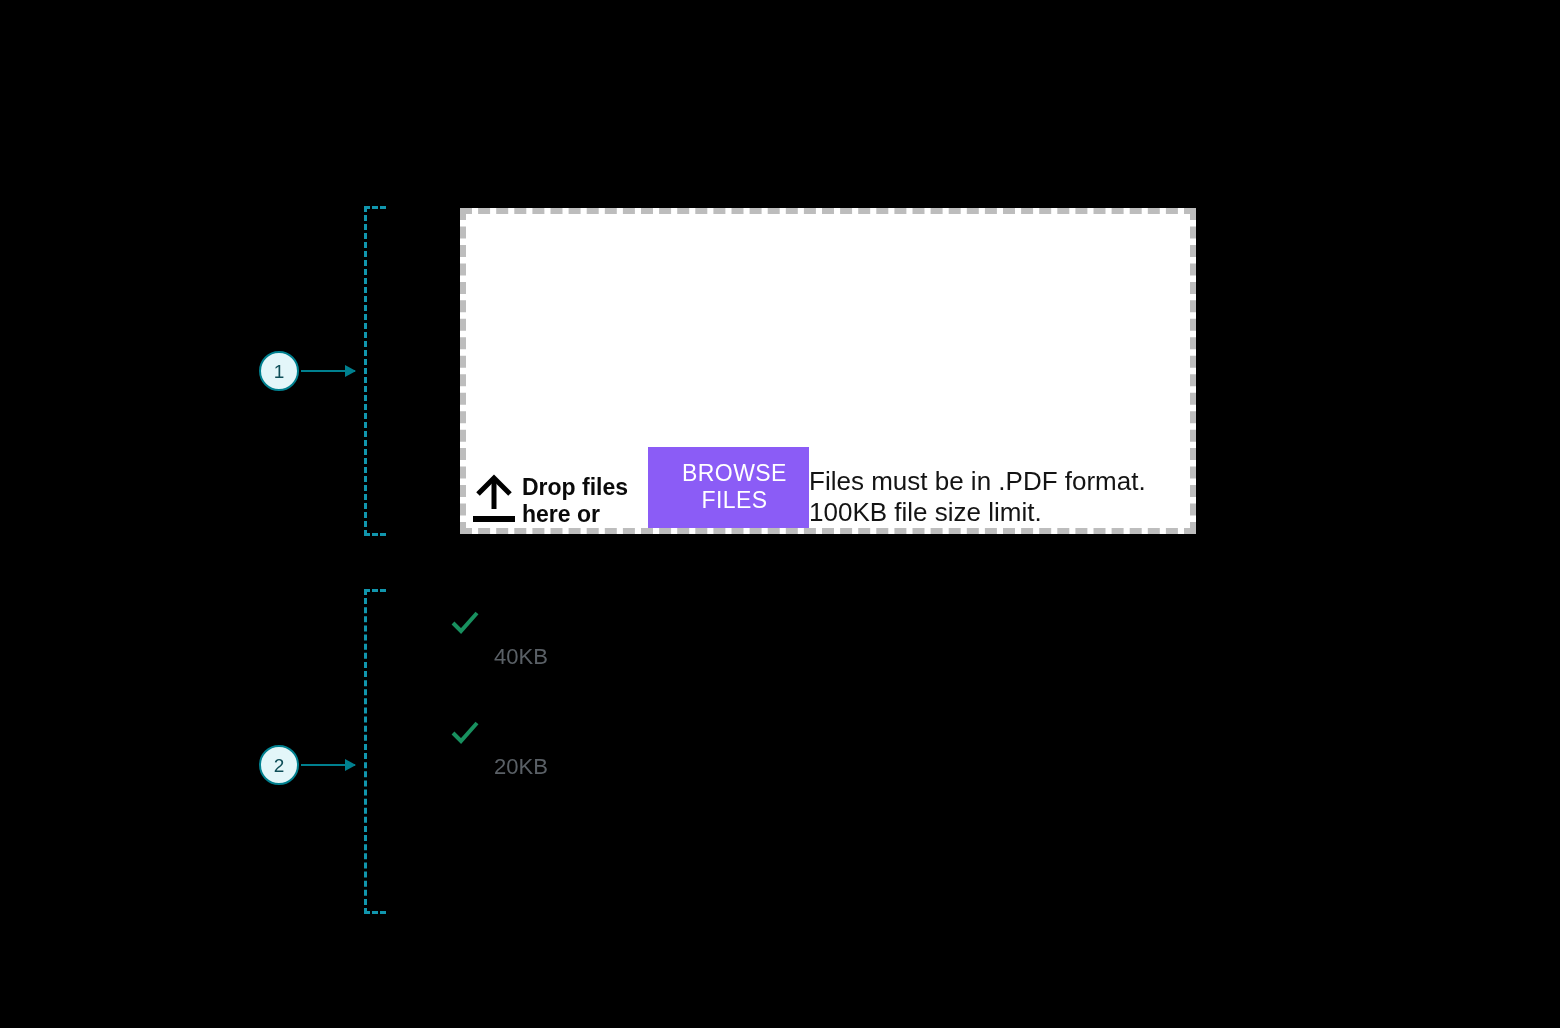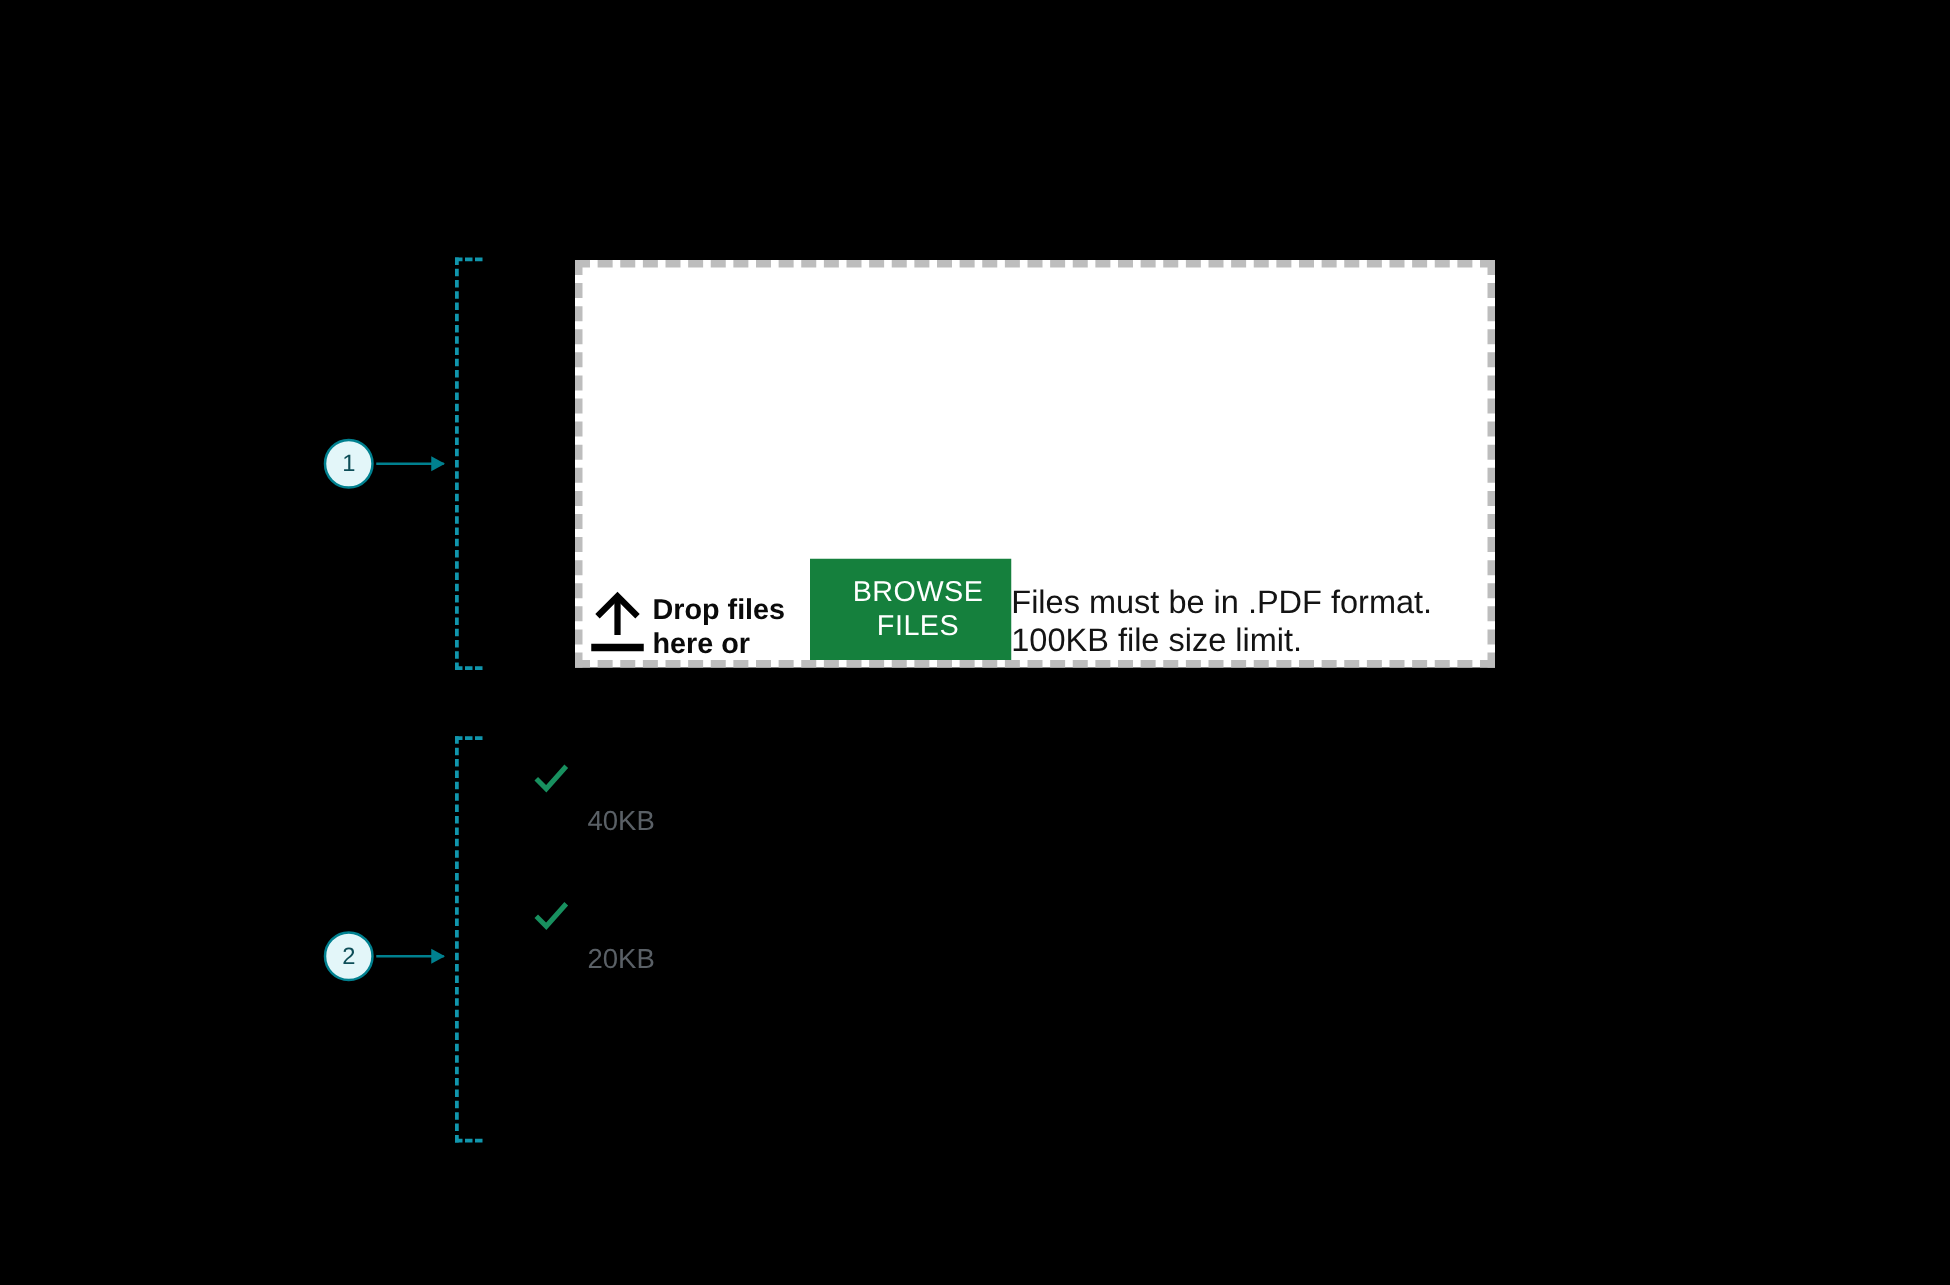--- a/index.html
+++ b/index.html
@@ -76,21 +76,21 @@
   }
   .dz-title {
     margin-top: 20px;
     font-size: 23px;
     font-weight: bold;
     color: #0A0A0A;
     font-family: "Liberation Sans", sans-serif;
   }
   .browse-btn {
     margin-top: 28px;
-    background: #15803d;
+    background: #8b5cf6;
     color: #FFFFFF;
     border: none;
     font-size: 23px;
     letter-spacing: 0.4px;
     padding: 13px 16px 14px 28px;
     font-family: "Liberation Sans", sans-serif;
     cursor: pointer;
   }
   .dz-help {
     margin-top: 33px;
@@ -166,21 +166,21 @@
     </svg>
   </span>
 
   <div class="dz-title">Drop files here or</div>
 
   <button class="browse-btn">BROWSE FILES</button>
 
   <div class="dz-help">Files must be in .PDF format. 100KB file size limit.</div>
 </div>
 
-<div class="file-list" style="left:424px; top:606px; width:700px;text-align:right;">
+<div class="file-list" style="left:448px; top:606px; width:700px;text-align:right;">
 
   <div class="file-row">
     <span class="file-status">
       <svg width="34" height="34" viewBox="0 0 34 34" xmlns="http://www.w3.org/2000/svg">
         <polyline points="5,17 13,25 29,7" fill="none" stroke="#18905F" stroke-width="4" stroke-linecap="butt" stroke-linejoin="miter"></polyline>
       </svg>
     </span>
     <span class="file-name"></span>
     <span class="file-size">40KB</span>
   </div>

